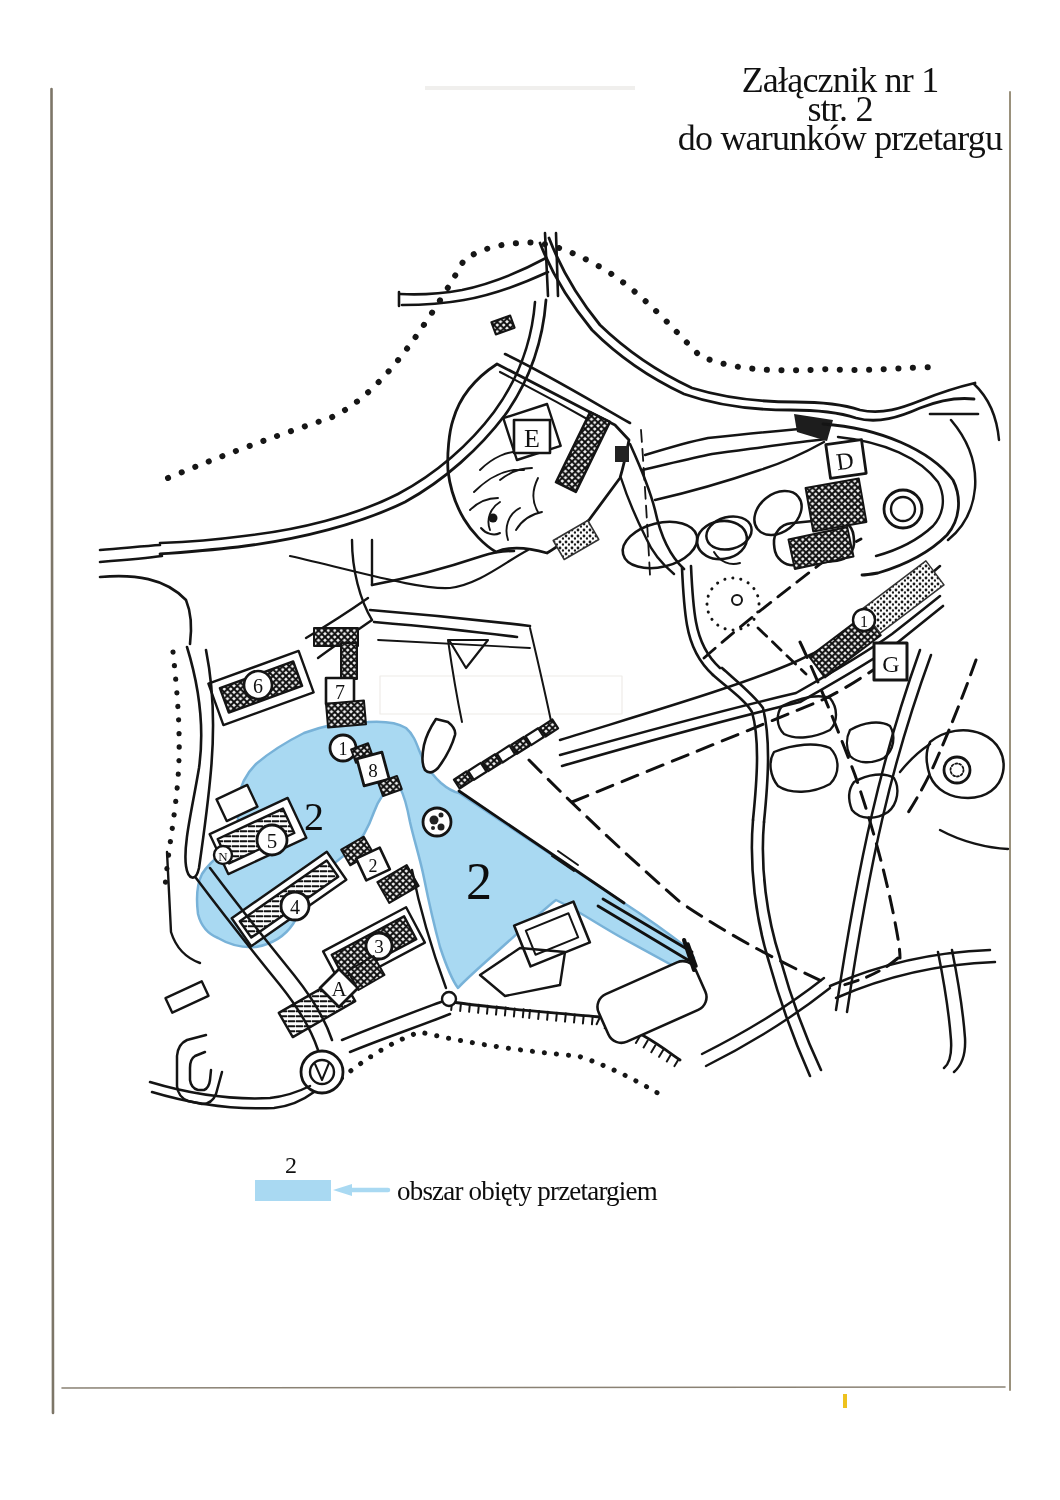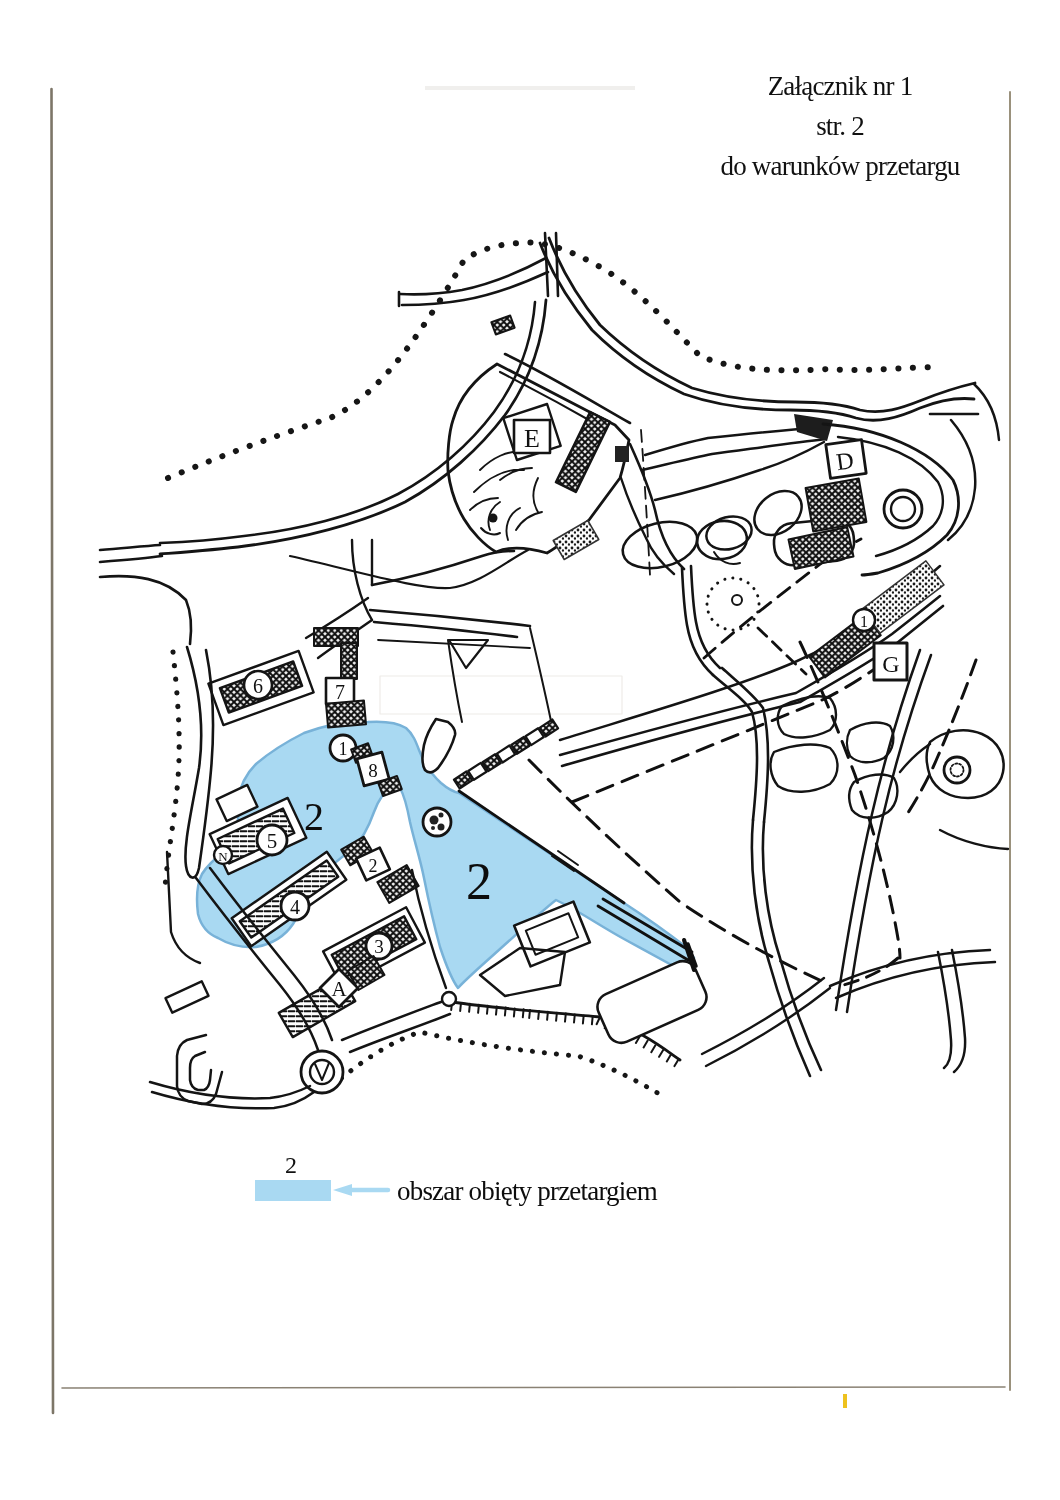--- a/index.html
+++ b/index.html
@@ -1,16 +1,16 @@
 <!DOCTYPE html>
 <html><head><meta charset="utf-8">
 <style>
 html,body{margin:0;padding:0;background:#ffffff;width:1060px;height:1500px;overflow:hidden;}
 *{font-family:"Liberation Serif",serif;-webkit-font-smoothing:antialiased;}
-.hdr{position:absolute;top:66px;left:620px;width:440px;text-align:center;font-size:27px;color:#111;line-height:40px;letter-spacing:-0.8px;}
+.hdr{position:absolute;top:66px;left:620px;width:440px;text-align:center;font-size:36px;color:#111;line-height:29px;letter-spacing:-0.8px;}
 </style></head>
 <body>
 
 <div class="hdr">Załącznik nr 1<br>str. 2<br>do warunków przetargu</div>
 <svg width="1060" height="1500" viewBox="0 0 1060 1500" style="position:absolute;top:0;left:0" stroke-linecap="round" stroke-linejoin="round">
 <defs>
 <pattern id="pcross" width="6.5" height="6.5" patternUnits="userSpaceOnUse">
  <rect width="6.5" height="6.5" fill="#f8f8f8"></rect>
  <path d="M0,0 L6.5,6.5 M6.5,0 L0,6.5" stroke="#0c0c0c" stroke-width="2"></path>
 </pattern>

